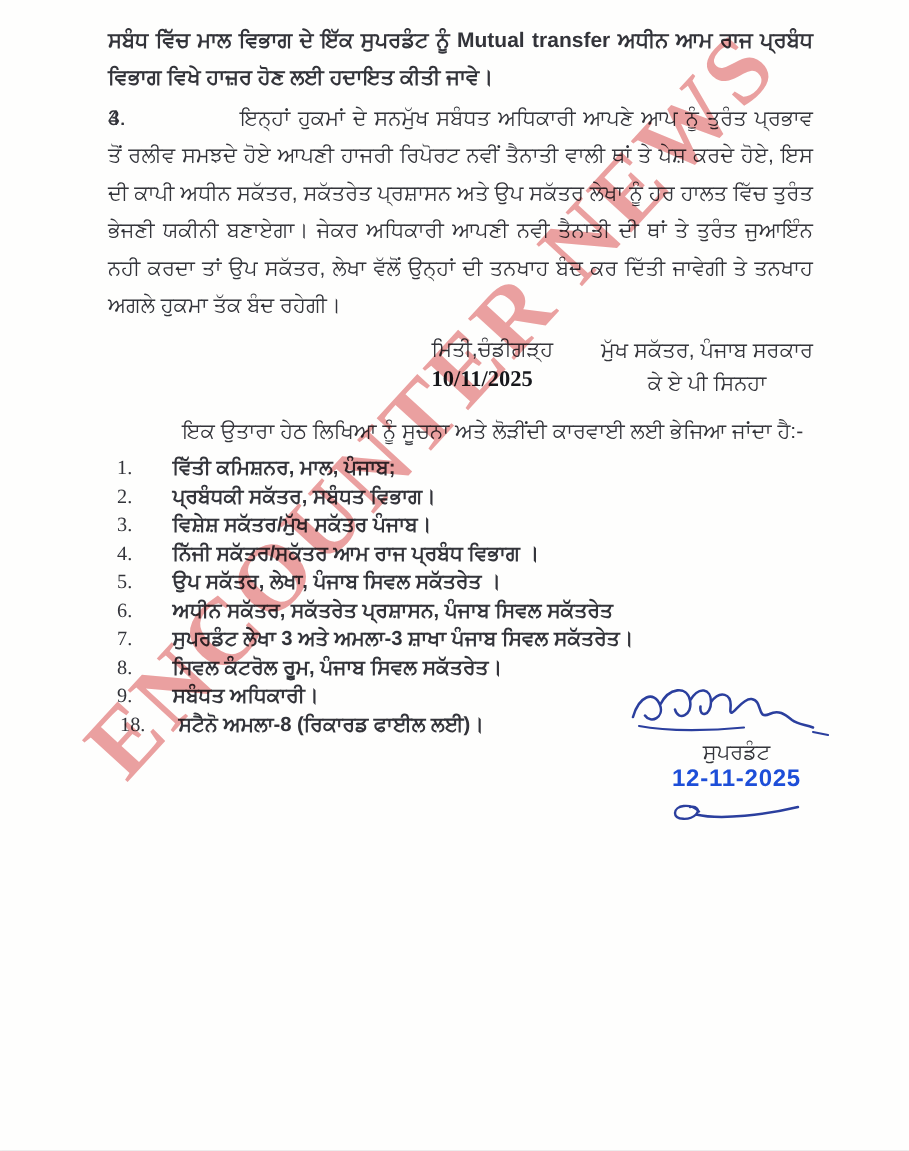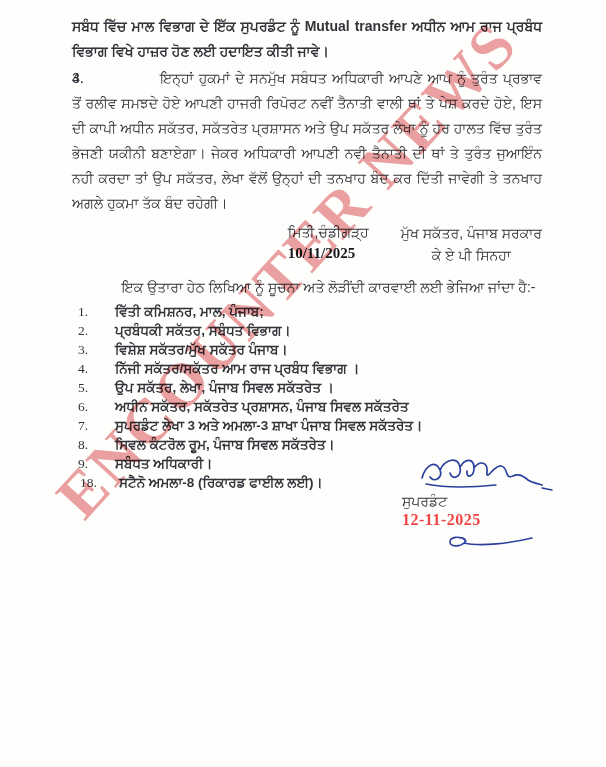--- a/index.html
+++ b/index.html
@@ -72,25 +72,26 @@
   }
   .recipient-row .rtext { flex: 1; font-weight: bold; }
   .recipient-row.shift .rnum { padding-left: 8px; }
   .recipient-row.shift .rtext { padding-left: 4px; }
 
   .footer-sign {
     position: absolute;
     top: 452px;
     right: 26px;
     width: 178px;
+    text-align: center;
     z-index: 2;
   }
   .footer-sign .scribble { display: block; margin: 0 auto -2px auto; }
   .footer-sign .desig { font-size: 14px; line-height: 18px; }
-  .footer-sign .fdate { font-weight: bold; color: #ef4444; font-family: Liberation Serif, serif; font-size: 16px; line-height: 20px; letter-spacing: 0.5px; }
+  .footer-sign .fdate { font-weight: bold; color: #1d4ed8; font-family: Liberation Sans, sans-serif; font-size: 16px; line-height: 20px; letter-spacing: 0.5px; }
   .footer-sign .flourish { display: block; margin: 1px auto 0 auto; }
 
   .watermark {
     position: absolute;
     left: -35px;
     top: 222px;
     width: 640px;
     height: 100px;
     transform: rotate(-47.5deg);
     transform-origin: 50% 50%;

